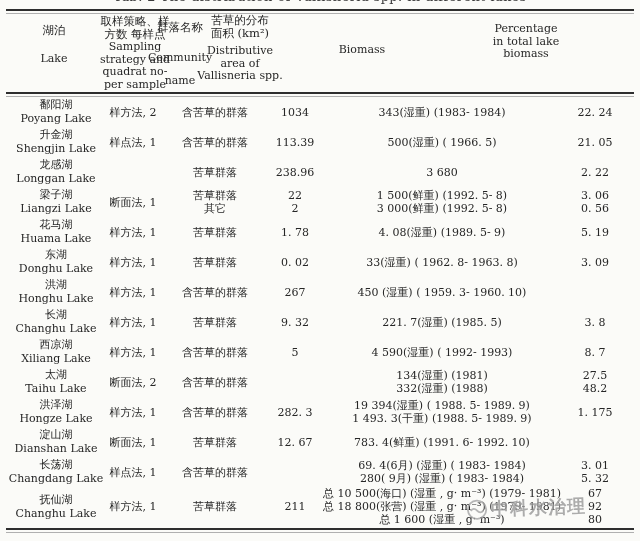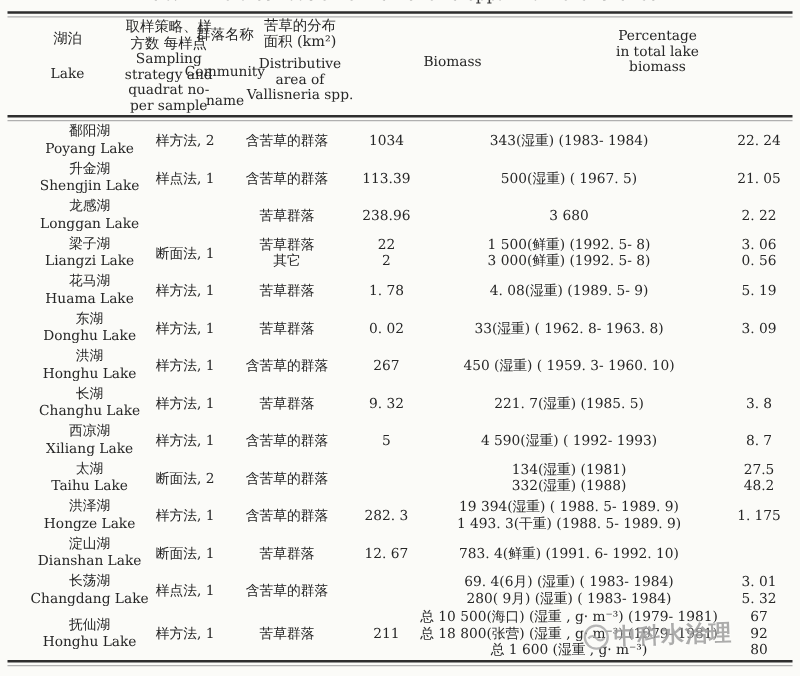--- a/index.html
+++ b/index.html
@@ -28,21 +28,21 @@
   .hdr-community .hen{margin-top:12px;line-height:23px;}
   .hdr-area{left:189px;width:102px;top:14px;}
   .hdr-area .hen{margin-top:5px;}
   .hdr-biomass{left:302px;width:120px;top:28px;}
   .hdr-biomass .hen{margin-top:16px;}
   .hdr-pct{left:466px;width:120px;top:17px;}
   .hdr-pct .hen{margin-top:6px;}
   .it{}
   
   .tbody{position:absolute;top:97px;left:0;width:640px;}
-  .trow{display:flex;align-items:center;min-height:30px;padding-left:24px;}
+  .trow{display:flex;align-items:center;min-height:30px;padding-left:8px;}
   .cell{text-align:center;font-size:11px;line-height:13px;white-space:pre-line;}
   .c-lake{width:96px;line-height:14px;}
   .c-samp{width:58px;}
   .c-comm{width:106px;}
   .c-area{width:54px;}
   .c-bio{width:240px;}
   .c-pct{width:66px;}
   
   .watermark{position:absolute;left:466px;top:496px;display:flex;align-items:center;
     transform:rotate(-2deg);color:#9a9a9a;opacity:.8;}
@@ -110,21 +110,21 @@
         <div class="cell c-area">1034</div>
         <div class="cell c-bio">343(湿重) (1983- 1984)</div>
         <div class="cell c-pct">22. 24</div>
       </div>
       <div class="trow">
         <div class="cell c-lake">升金湖
 Shengjin Lake</div>
         <div class="cell c-samp">样点法, 1</div>
         <div class="cell c-comm">含苦草的群落</div>
         <div class="cell c-area">113.39</div>
-        <div class="cell c-bio">500(湿重) ( 1967. 5)</div>
+        <div class="cell c-bio">500(湿重) ( 1966. 5)</div>
         <div class="cell c-pct">21. 05</div>
       </div>
       <div class="trow">
         <div class="cell c-lake">龙感湖
 Longgan Lake</div>
         <div class="cell c-samp"></div>
         <div class="cell c-comm">苦草群落</div>
         <div class="cell c-area">238.96</div>
         <div class="cell c-bio">3 680</div>
         <div class="cell c-pct">2. 22</div>
@@ -223,21 +223,21 @@
         <div class="cell c-samp">样点法, 1</div>
         <div class="cell c-comm">含苦草的群落</div>
         <div class="cell c-area"></div>
         <div class="cell c-bio">69. 4(6月) (湿重) ( 1983- 1984)
 280( 9月) (湿重) ( 1983- 1984)</div>
         <div class="cell c-pct">3. 01
 5. 32</div>
       </div>
       <div class="trow">
         <div class="cell c-lake">抚仙湖
-Honghu Lake</div>
+Changhu Lake</div>
         <div class="cell c-samp">样方法, 1</div>
         <div class="cell c-comm">苦草群落</div>
         <div class="cell c-area">211</div>
         <div class="cell c-bio">总 10 500(海口) (湿重 , g· m⁻³) (1979- 1981)
 总 18 800(张营) (湿重 , g· m⁻³) (1979- 1981)
 总 1 600 (湿重 , g· m⁻³)</div>
         <div class="cell c-pct">67
 92
 80</div>
       </div>

